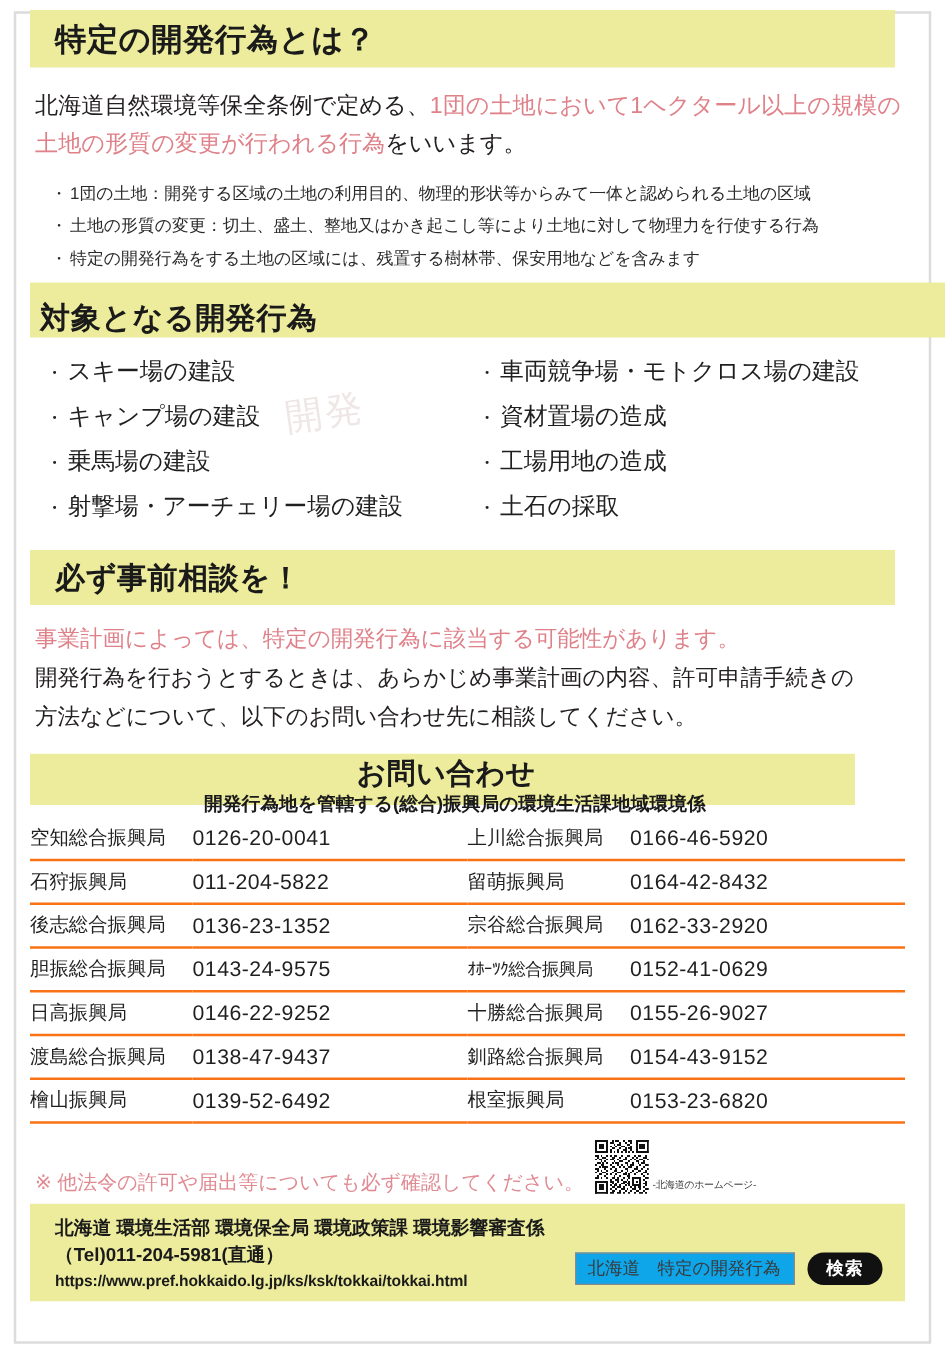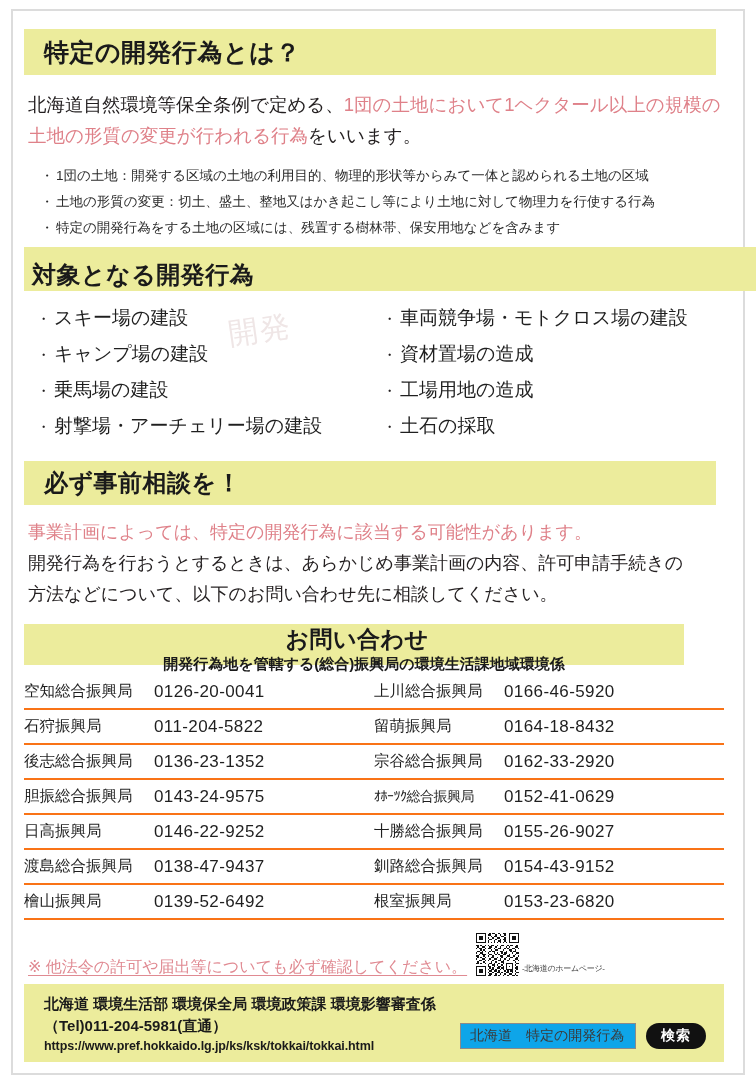--- a/index.html
+++ b/index.html
@@ -25,21 +25,21 @@
     top: 9px;
     width: 734px;
     height: 1066px;
     border: 2px solid #dcdcdc;
     box-sizing: border-box;
     pointer-events: none;
   }
   .content {
     position: absolute;
     left: 24px;
-    top: 29px;
+    top: 8px;
     width: 710px;
   }
 
   
   .band {
     background: #ecec9c;
     box-sizing: border-box;
     display: flex;
     align-items: center;
   }
@@ -173,21 +173,20 @@
   .note-row {
     margin-top: 14px;
     display: flex;
     align-items: flex-end;
     height: 44px;
     position: relative;
   }
   .note-text {
     font-size: 16px;
     color: #e08a92;
-    text-decoration: underline;
     text-underline-offset: 3px;
     padding-left: 4px;
   }
   .qr-wrap {
     position: absolute;
     left: 452px;
     bottom: 2px;
     display: flex;
     align-items: flex-end;
   }
@@ -357,21 +356,21 @@
         <tr>
           <td class="cell-name">空知総合振興局</td>
           <td class="cell-tel">0126-20-0041</td>
           <td class="cell-name">上川総合振興局</td>
           <td class="cell-tel">0166-46-5920</td>
         </tr>
         <tr>
           <td class="cell-name">石狩振興局</td>
           <td class="cell-tel">011-204-5822</td>
           <td class="cell-name">留萌振興局</td>
-          <td class="cell-tel">0164-18-8432</td>
+          <td class="cell-tel">0164-42-8432</td>
         </tr>
         <tr>
           <td class="cell-name">後志総合振興局</td>
           <td class="cell-tel">0136-23-1352</td>
           <td class="cell-name">宗谷総合振興局</td>
           <td class="cell-tel">0162-33-2920</td>
         </tr>
         <tr>
           <td class="cell-name">胆振総合振興局</td>
           <td class="cell-tel">0143-24-9575</td>

